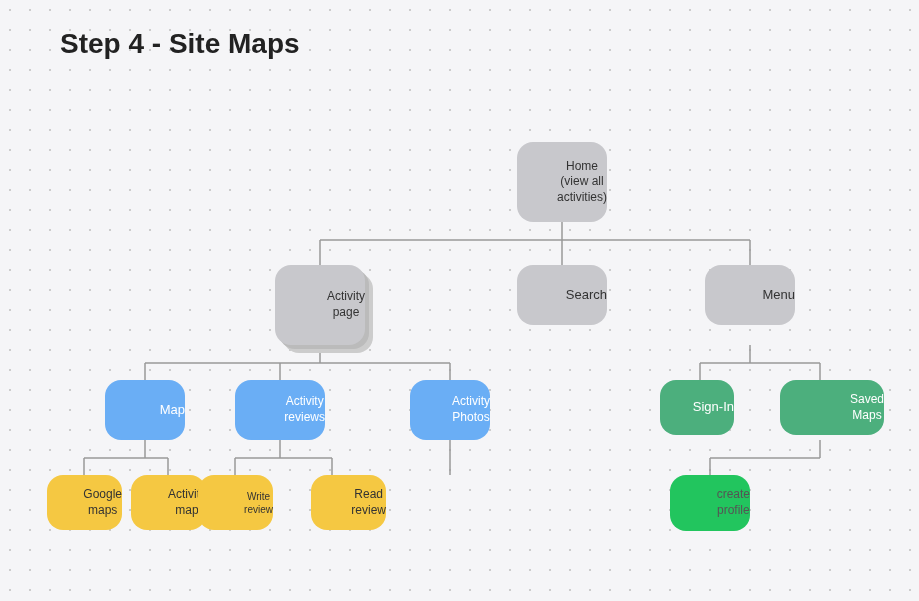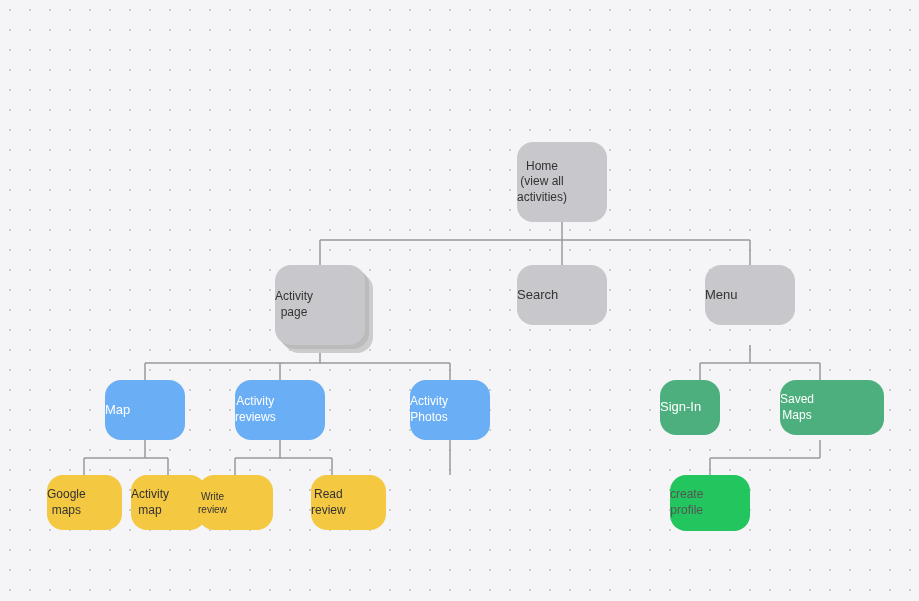--- a/index.html
+++ b/index.html
@@ -31,21 +31,21 @@
       position: absolute;
       top: 28px;
       left: 60px;
     }
     
     .node {
       position: absolute;
       border-radius: 16px;
       display: flex;
       align-items: center;
-      justify-content: flex-start;
+      justify-content: flex-end;
       text-align: center;
       font-size: 13px;
       font-weight: 500;
       line-height: 1.3;
     }
     .node-gray {
       background: #c8c8cc;
       color: #333;
     }
     .node-blue {
@@ -78,20 +78,21 @@
       stroke: #999;
       stroke-width: 1.5;
       fill: none;
     }
   </style>
 </head>
 <body>
 
 <div class="dotted-bg"></div>
 <div class="content">
+  <div class="title">Step 4 - Site Maps</div>
 
   <svg class="lines">
 
     <line x1="562" y1="222" x2="562" y2="240"></line>
     <line x1="320" y1="240" x2="750" y2="240"></line>
     <line x1="320" y1="240" x2="320" y2="265"></line>
     <line x1="562" y1="240" x2="562" y2="265"></line>
     <line x1="750" y1="240" x2="750" y2="265"></line>
 
     <line x1="320" y1="345" x2="320" y2="363"></line>
@@ -148,21 +149,21 @@
   <div class="node node-blue" style="width:90px;height:60px;left:235px;top:380px;">
     <span style="white-space:pre-line;font-size:12px;">Activity
 reviews</span>
   </div>
 
   <div class="node node-blue" style="width:80px;height:60px;left:410px;top:380px;">
     <span style="white-space:pre-line;font-size:12px;">Activity
 Photos</span>
   </div>
 
-  <div class="node node-green" style="width:60px;height:55px;left:660px;top:380px;">
+  <div class="node node-green" style="width:74px;height:55px;left:660px;top:380px;">
     <span>Sign-In</span>
   </div>
 
   <div class="node node-green" style="width:104px;height:55px;left:780px;top:380px;">
     <span style="white-space:pre-line;font-size:12px;">Saved
 Maps</span>
   </div>
 
   <div class="node node-yellow" style="width:75px;height:55px;left:47px;top:475px;">
     <span style="white-space:pre-line;font-size:12px;">Google

